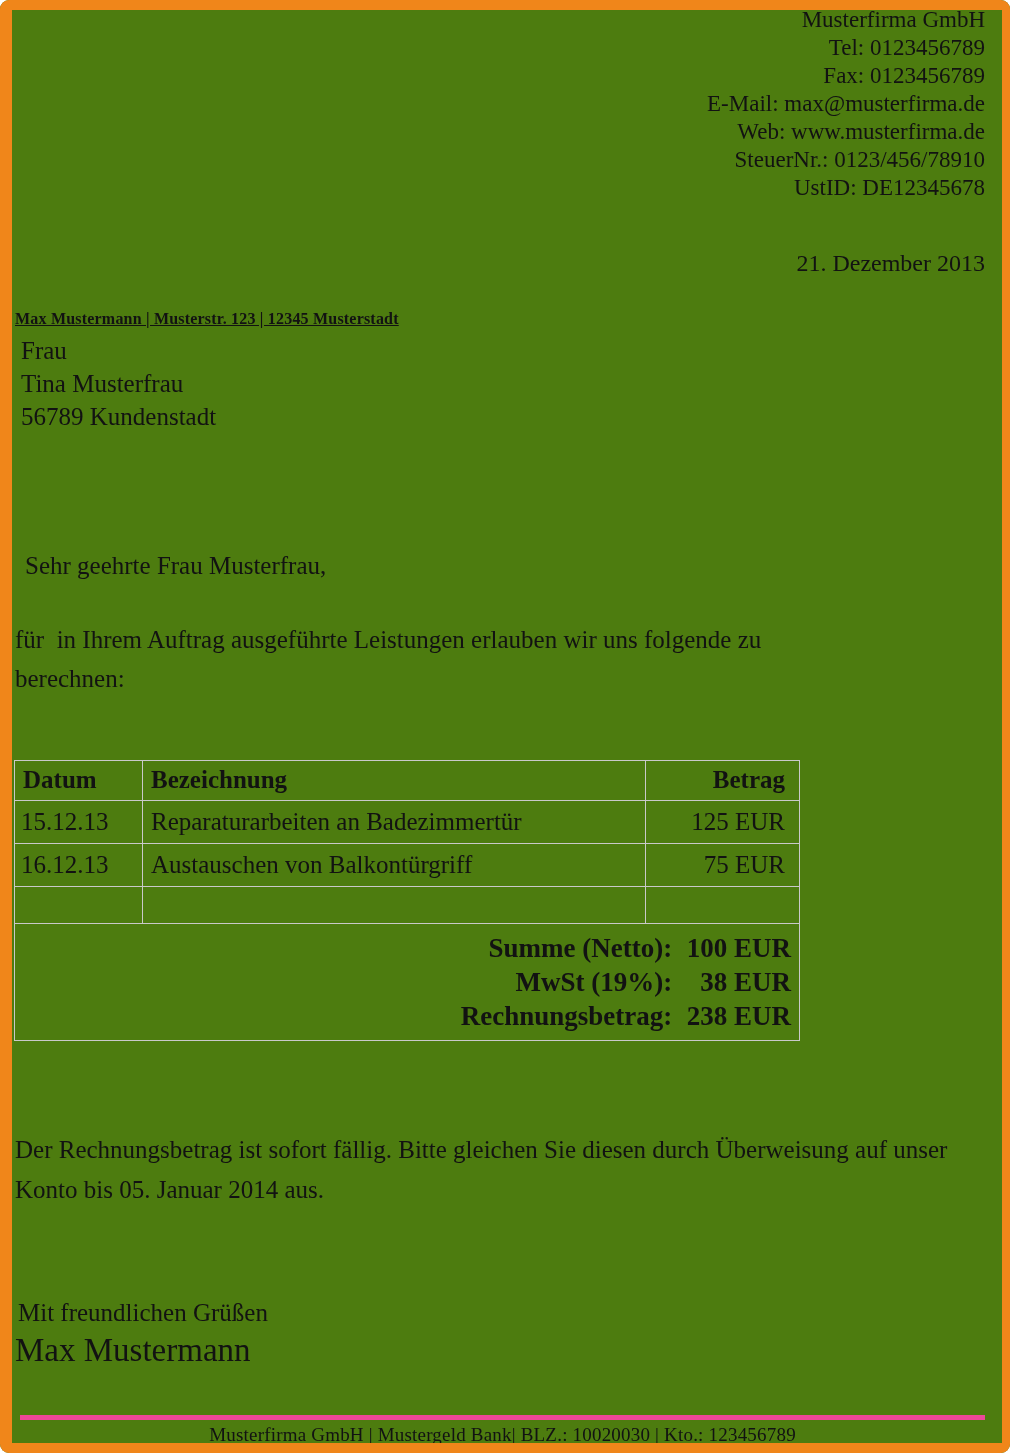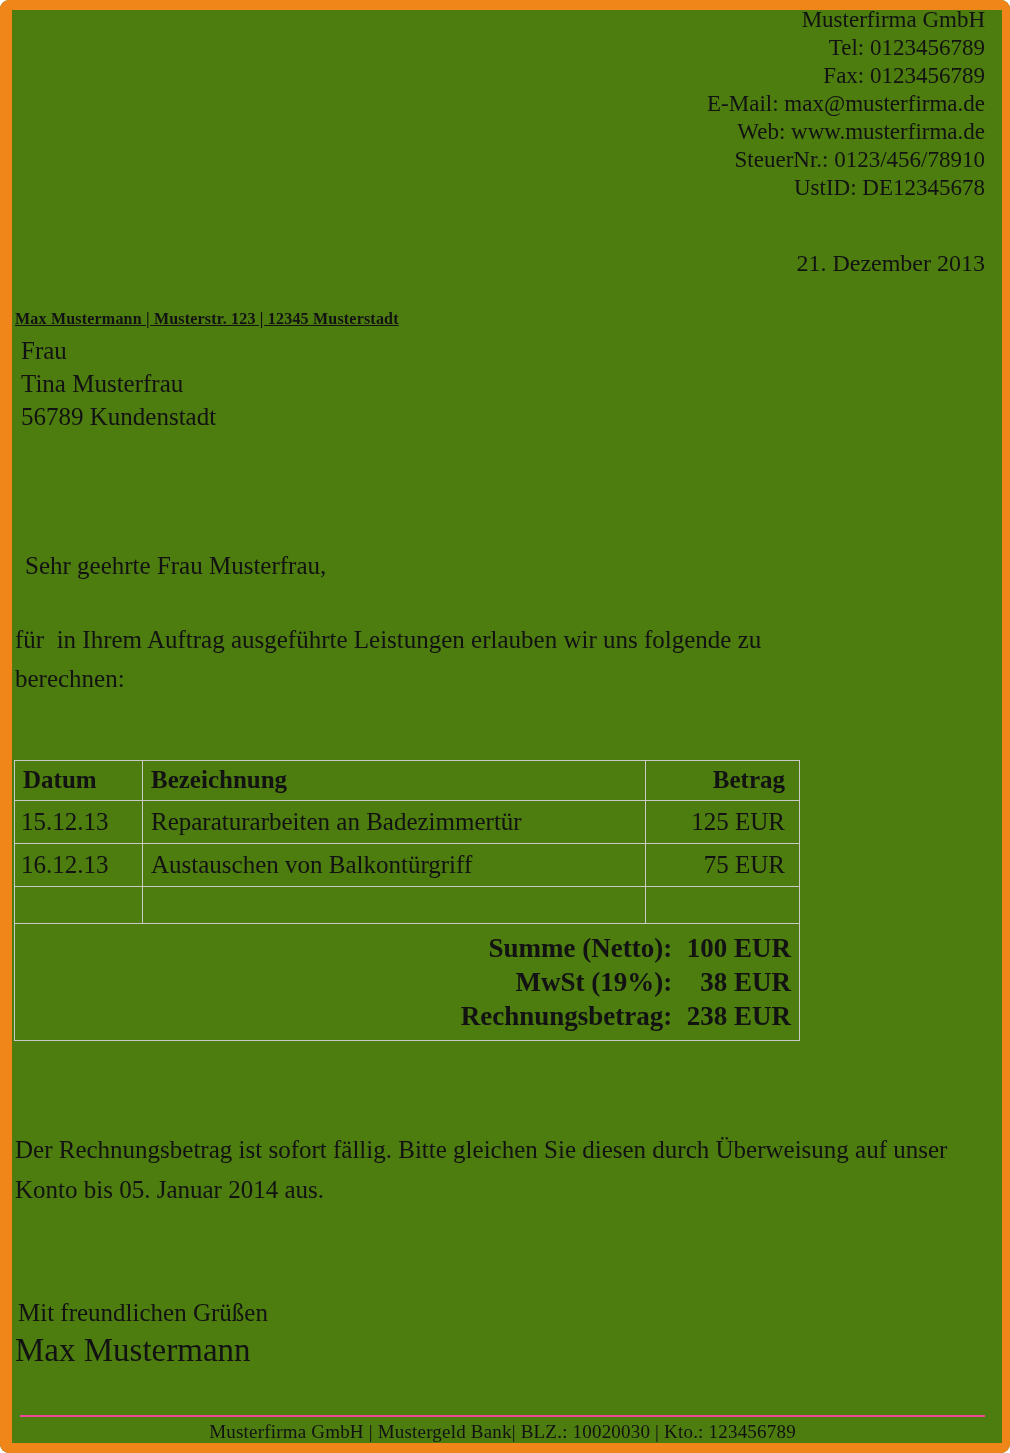--- a/index.html
+++ b/index.html
@@ -127,21 +127,21 @@
     position: absolute;
     top: 1332px;
     left: 15px;
     font-size: 33px;
   }
   .footer {
     position: absolute;
     left: 20px;
     right: 25px;
     top: 1415px;
-    border-top: 2px solid #ec4899;
+    border-top: 5px solid #ec4899;
     text-align: center;
     font-size: 19px;
     padding-top: 4px;
     letter-spacing: 0.2px;
   }
 </style>
 </head>
 <body>
 
 <div class="page">

